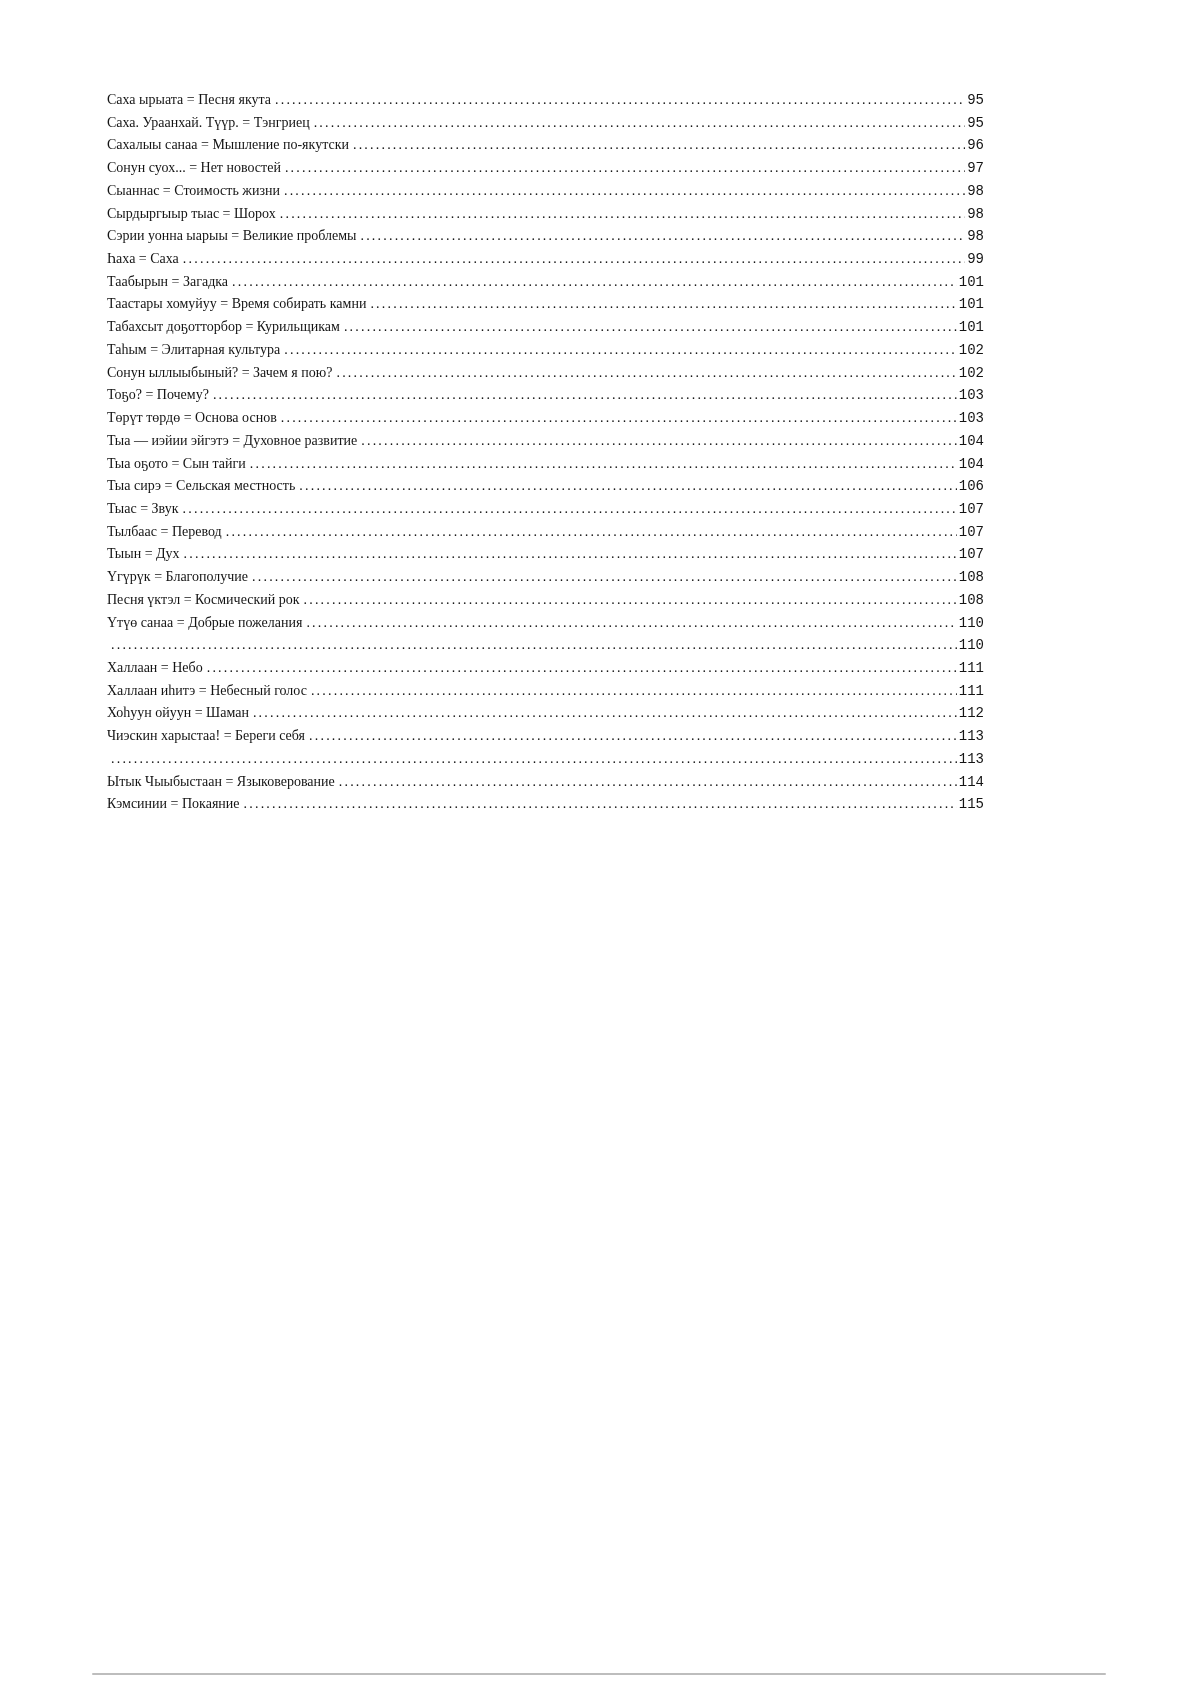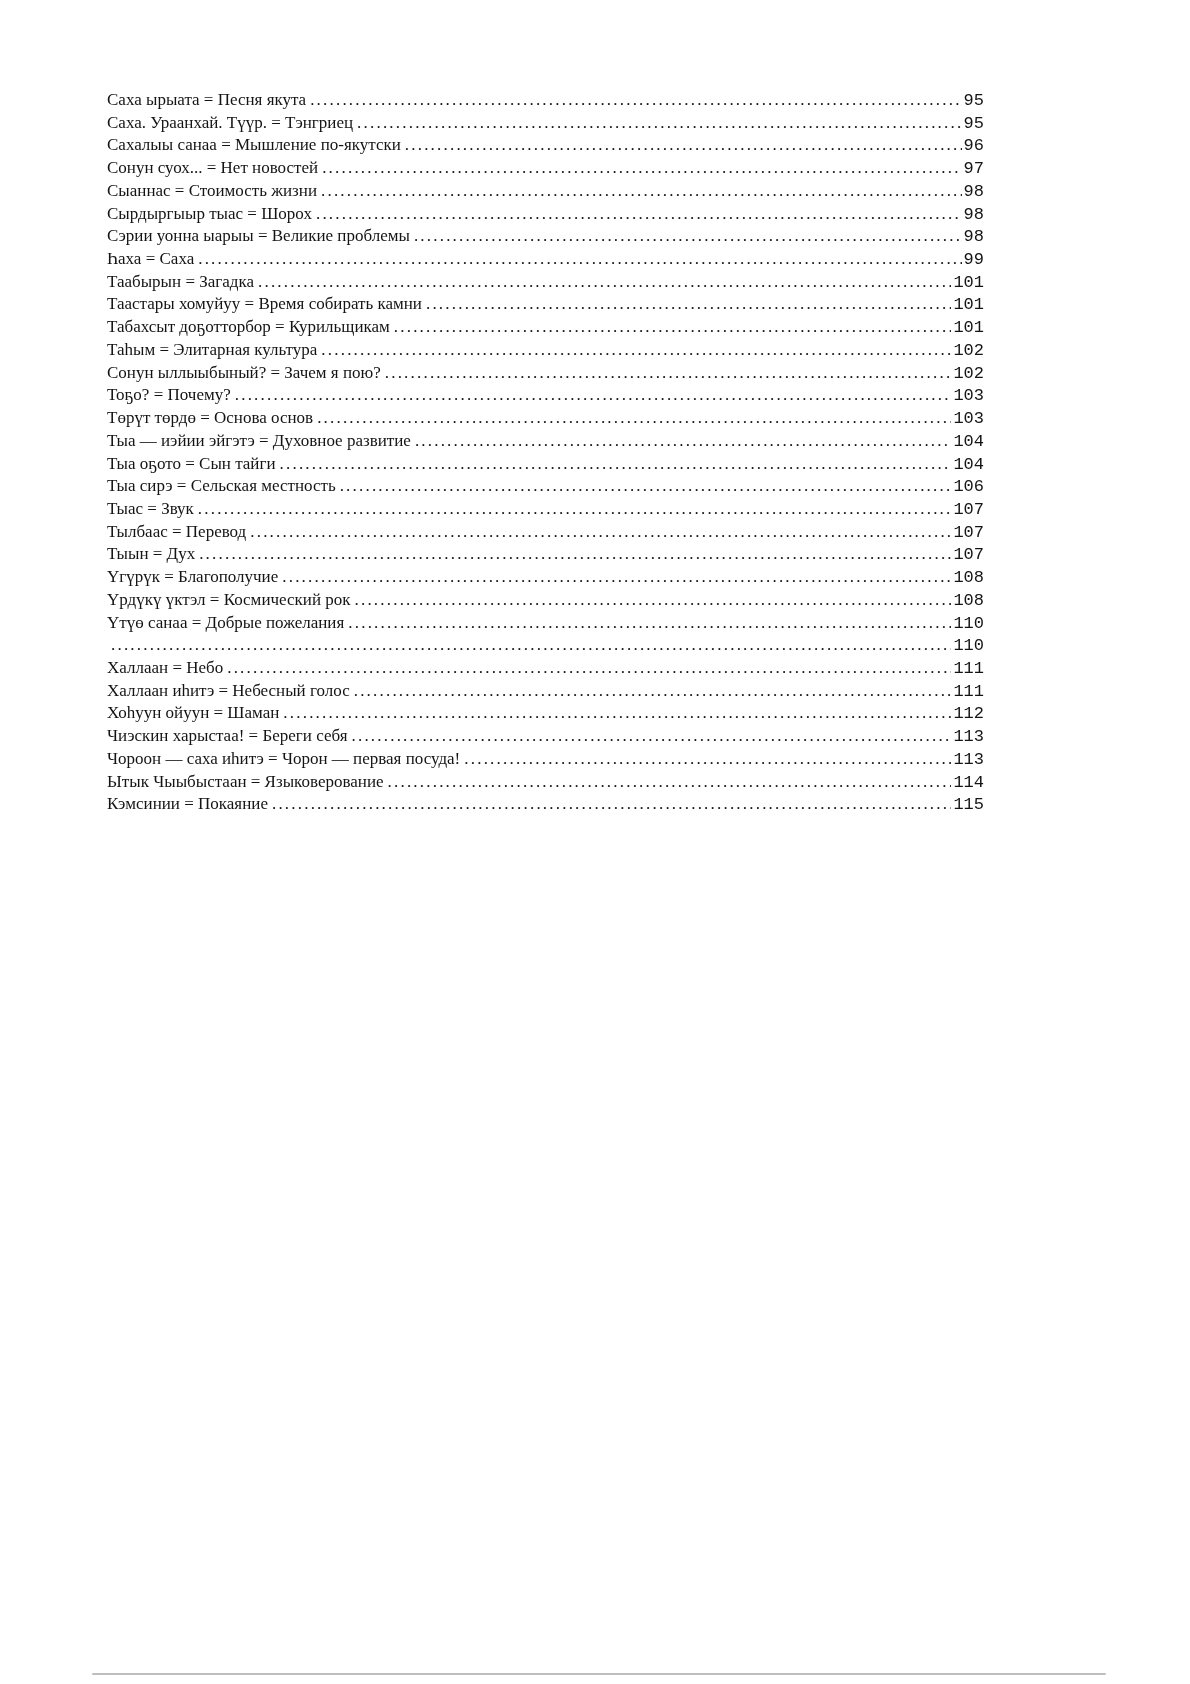--- a/index.html
+++ b/index.html
@@ -22,21 +22,21 @@
   .toc {
     position: absolute;
     left: 107px;
     top: 89px;
     width: 877px;
   }
   .toc-row {
     display: flex;
     align-items: baseline;
     height: 22.72px;
-    font-size: 17px;
+    font-size: 14px;
     line-height: 22.72px;
     text-align: right;
   }
   .toc-title {
     flex: 0 0 auto;
     white-space: nowrap;
   }
   .toc-dots {
     flex: 1 1 auto;
     min-width: 0;
@@ -192,21 +192,21 @@
     <span class="toc-page">107</span>
   </div>
 
   <div class="toc-row">
     <span class="toc-title">Үгүрүк = Благополучие</span>
     <span class="toc-dots">....................................................................................................................................................................................................................................................................</span>
     <span class="toc-page">108</span>
   </div>
 
   <div class="toc-row">
-    <span class="toc-title">Үрдүкү үктэл = Космический рок</span>
+    <span class="toc-title">Песня үктэл = Космический рок</span>
     <span class="toc-dots">....................................................................................................................................................................................................................................................................</span>
     <span class="toc-page">108</span>
   </div>
 
   <div class="toc-row">
     <span class="toc-title">Үтүө санаа = Добрые пожелания</span>
     <span class="toc-dots">....................................................................................................................................................................................................................................................................</span>
     <span class="toc-page">110</span>
   </div>
 
@@ -233,21 +233,20 @@
     <span class="toc-page">112</span>
   </div>
 
   <div class="toc-row">
     <span class="toc-title">Чиэскин харыстаа! = Береги себя</span>
     <span class="toc-dots">....................................................................................................................................................................................................................................................................</span>
     <span class="toc-page">113</span>
   </div>
 
   <div class="toc-row">
-    <span class="toc-title">Чороон — саха иһитэ = Чорон — первая посуда!</span>
     <span class="toc-dots">....................................................................................................................................................................................................................................................................</span>
     <span class="toc-page">113</span>
   </div>
 
   <div class="toc-row">
     <span class="toc-title">Ытык Чыыбыстаан = Языковерование</span>
     <span class="toc-dots">....................................................................................................................................................................................................................................................................</span>
     <span class="toc-page">114</span>
   </div>
 

